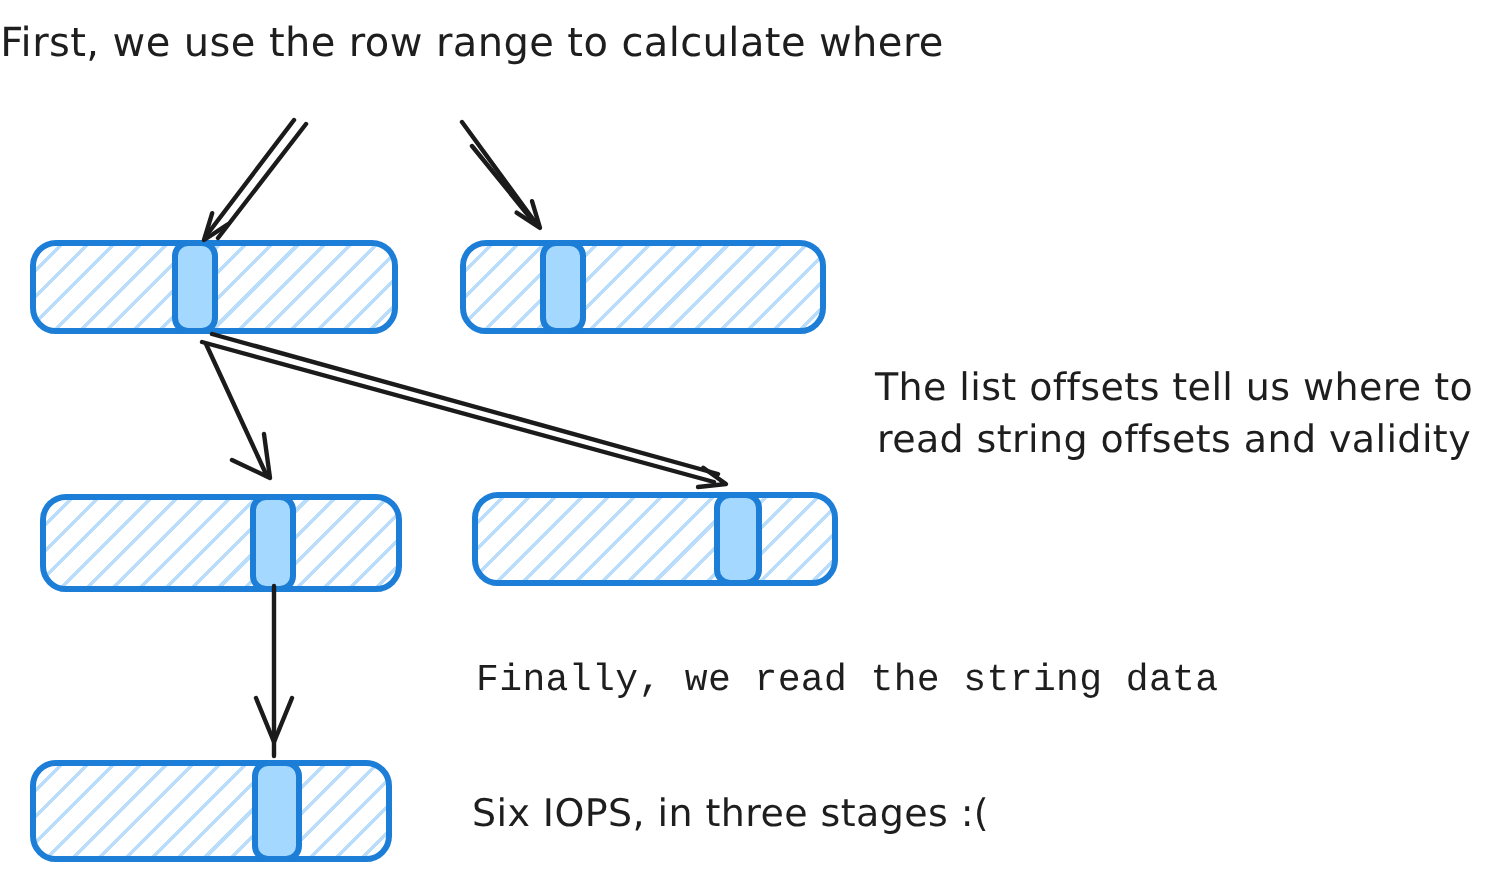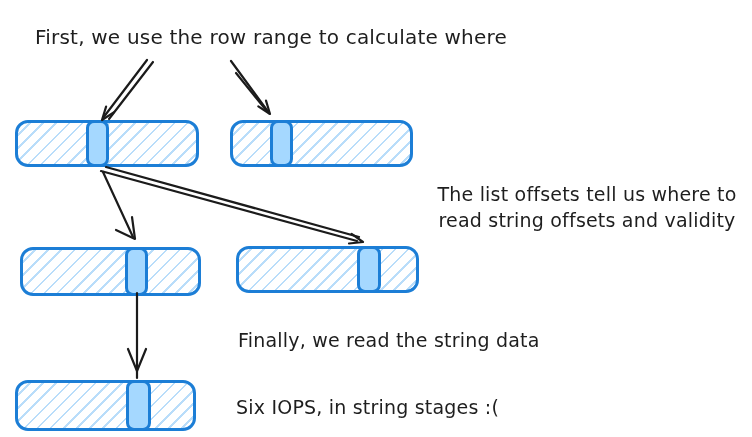--- a/index.html
+++ b/index.html
@@ -54,42 +54,42 @@
     width: 752px; height: 437px;
     pointer-events: none;
   }
   svg.arrows path {
     fill: none;
     stroke: var(--arrow);
     stroke-width: 2.2;
     stroke-linecap: round;
     stroke-linejoin: round;
   }
-  .txt-step1 { left: 0px;   top: 24px;   width: 472px; font-size: 20px; line-height: 27px; margin-left: 35px; }
+  .txt-step1 { left: 0px;   top: 8px;   width: 472px; font-size: 20px; line-height: 27px; }
   .txt-step2 { left: 420px; top: 181px; width: 334px; font-size: 19px; line-height: 26px; }
-  .txt-step3 { left: 238px; top: 329px; font-size: 19px; }
+  .txt-step3 { left: 238px; top: 329px; font-size: 19px; font-family: Liberation Mono, monospace; }
   .txt-summary { left: 236px; top: 396px; font-size: 19px; }
 </style>
 </head>
 <body>
 
 <div class="canvas">
 
   <div class="annotation center txt-step1">
     <div>First, we use the row range to calculate where</div>
   </div>
 
   <div class="annotation center txt-step2">
     <div>The list offsets tell us where to</div>
     <div>read string offsets and validity</div>
   </div>
 
   <div class="annotation txt-step3">Finally, we read the string data</div>
 
-  <div class="annotation txt-summary">Six IOPS, in string stages :(</div>
+  <div class="annotation txt-summary">Six IOPS, in three stages :(</div>
 
   <div class="buffer" style="left:15px; top:120px; width:184px; height:47px;">
     <div class="cell" style="left:68px; width:23px;"></div>
   </div>
   <div class="buffer" style="left:230px; top:120px; width:183px; height:47px;">
     <div class="cell" style="left:37px; width:23px;"></div>
   </div>
 
   <div class="buffer" style="left:20px; top:247px; width:181px; height:49px;">
     <div class="cell" style="left:102px; width:23px;"></div>

